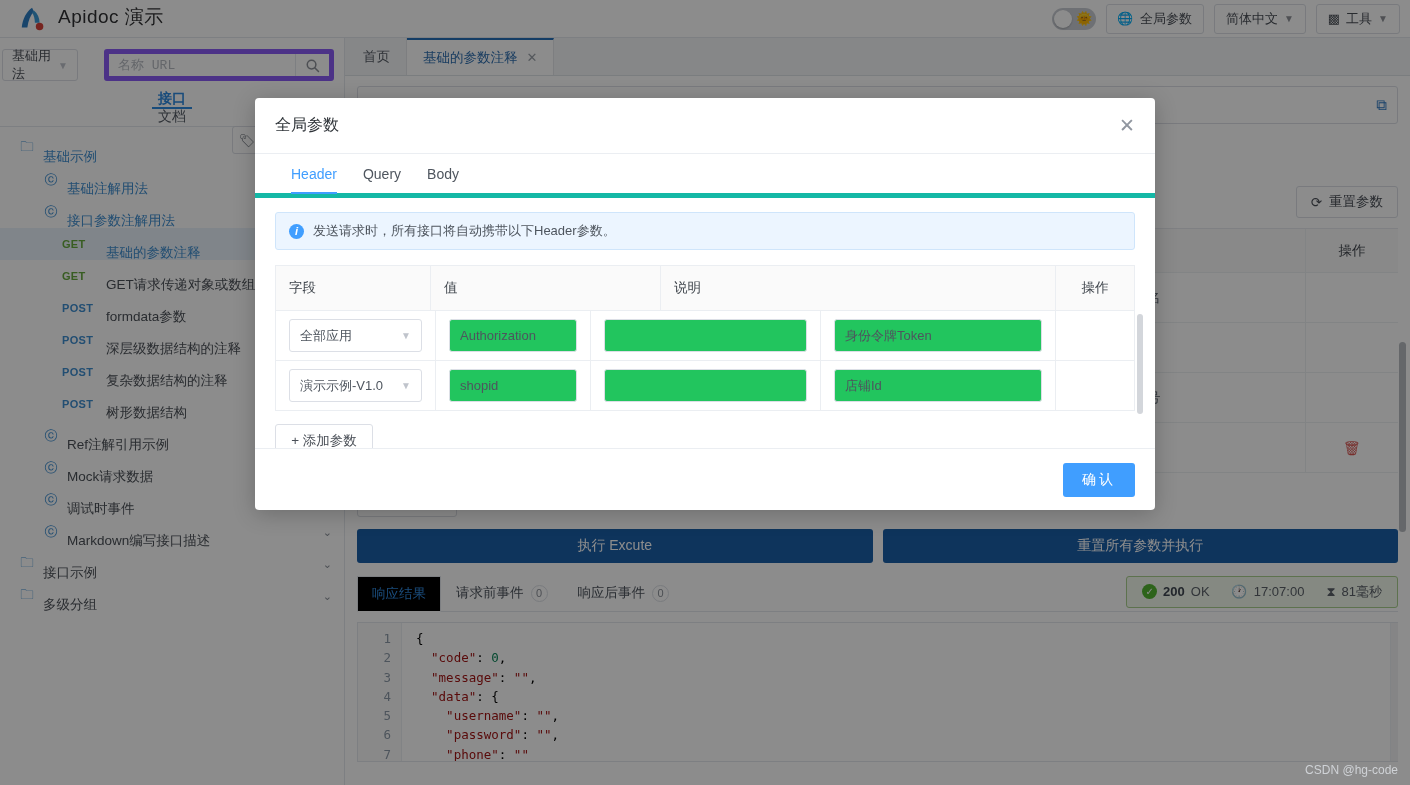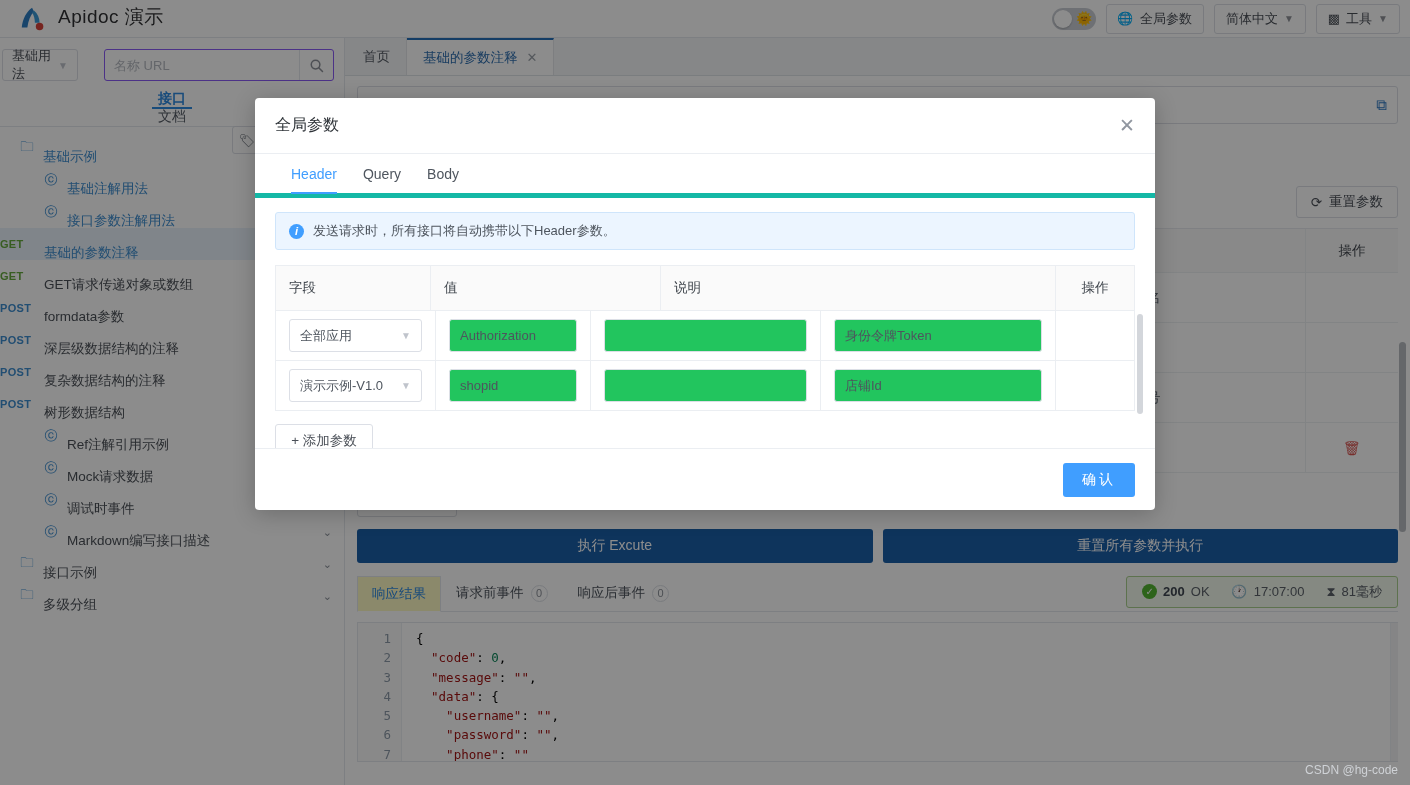--- a/index.html
+++ b/index.html
@@ -51,22 +51,22 @@
     display: flex; flex-direction: column;
   }
   .left-search { display: flex; gap: 26px; padding: 11px 10px 9px 2px; }
   .sel-box {
     width: 135px; height: 32px; border: 1px solid #dcdfe6; border-radius: 3px;
     display: flex; align-items: center; padding: 0 9px; font-size: 13px; color: #4a4f57;
     background: #fff; cursor: pointer;
   }
   .sel-box .cv { margin-left: auto; color: #c0c4cc; font-size: 10px; }
   .search-box {
-    flex: 1; height: 32px; border: 1px solid #8b5cf6; border-radius: 3px;
-    display: flex; align-items: flex-end; background: #fff;
+    flex: 1; height: 32px; border: 5px solid #8b5cf6; border-radius: 3px;
+    display: flex; align-items: flex-end; background: #fff; font-family: Liberation Mono, monospace;
   }
   .search-box input {
     flex: 1; border: 0; outline: 0; height: 100%; padding: 0 9px;
     font-size: 13px; color: #4a4f57; font-family: inherit; background: transparent;
   }
   .search-box input::placeholder { color: #b6bac1; }
   .search-btn {
     width: 34px; height: 100%; border-left: 1px solid #e4e7ed;
     display: flex; align-items: center; justify-content: center;
     color: #8d9199; cursor: pointer;
@@ -96,21 +96,21 @@
   .tnode {
     height: 32px; display: flex; align-items: center; font-size: 13.5px;
     cursor: pointer; padding-right: 12px; position: relative;
   }
   .tnode.sel { background: #eaf3fb; }
   .tnode .ico { width: 18px; text-align: center; margin-right: 7px; flex: 0 0 18px; }
   .tnode .lbl { white-space: nowrap; overflow: hidden; text-overflow: ellipsis; margin-top: 17px; }
   .tnode .chev { margin-left: auto; color: #8a9099; font-size: 11px; }
   .lv0 { padding-left: 18px; }
   .lv1 { padding-left: 42px; }
-  .lv2 { }
+  .lv2 { padding-left: 62px; }
   .folder-ico { color: #3f8ed0; }
   .circle-ico { color: #3f8ed0; font-size: 13px; }
   .c-blue  { color: #3f8ed0; }
   .c-dark  { color: #4c5158; }
   .method {
     font-size: 11px; font-weight: 600; width: 36px; flex: 0 0 36px;
     margin-right: 8px; letter-spacing: .3px;
   }
   .m-get  { color: #67a93f; }
   .m-post { color: #3f8ed0; }
@@ -178,21 +178,21 @@
     font-size: 14px; font-family: inherit; cursor: pointer;
     display: flex; align-items: center; justify-content: center;
   }
 
   .resp-bar { display: flex; align-items: center; margin-top: 12px; border-bottom: 1px solid #e4e7ed; }
   .rtab {
     display: flex; align-items: center; gap: 7px; padding: 0 14px; height: 36px;
     font-size: 13.5px; color: #4e555e; cursor: pointer; border: 1px solid transparent;
   }
   .rtab.active {
-    color: #2f8ae0; background: #fef9c3; border-color: #e4e7ed; border-bottom-color: #fff;
+    color: #2f8ae0; background: #000000; border-color: #e4e7ed; border-bottom-color: #fff;
     margin-bottom: -1px;
   }
   .badge0 {
     display: inline-flex; align-items: center; justify-content: center;
     min-width: 17px; height: 17px; padding: 0 4px; border-radius: 9px;
     border: 1px solid #dcdfe6; font-size: 11px; color: #8b9098;
   }
   .status-box {
     margin-left: auto; display: flex; align-items: center; gap: 22px;
     border: 1px solid #a9d08e; background: #f2f9ed; border-radius: 3px;

